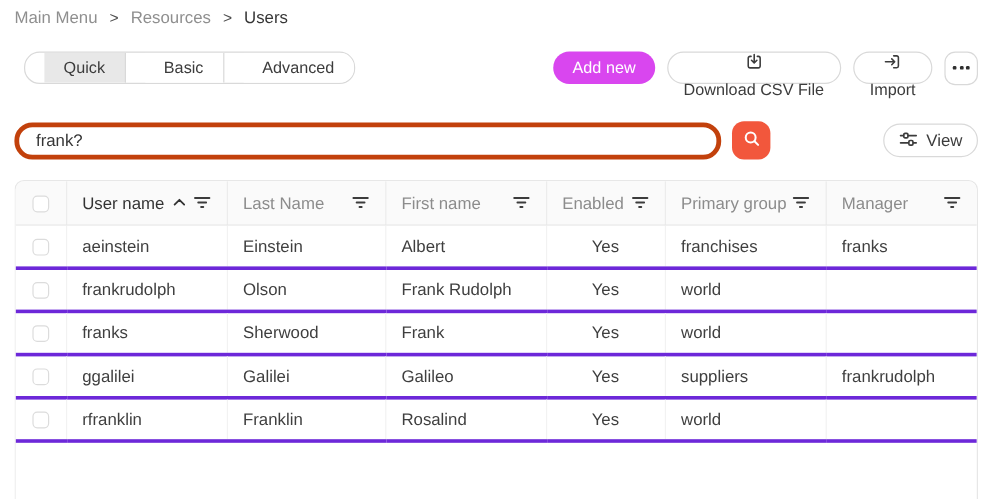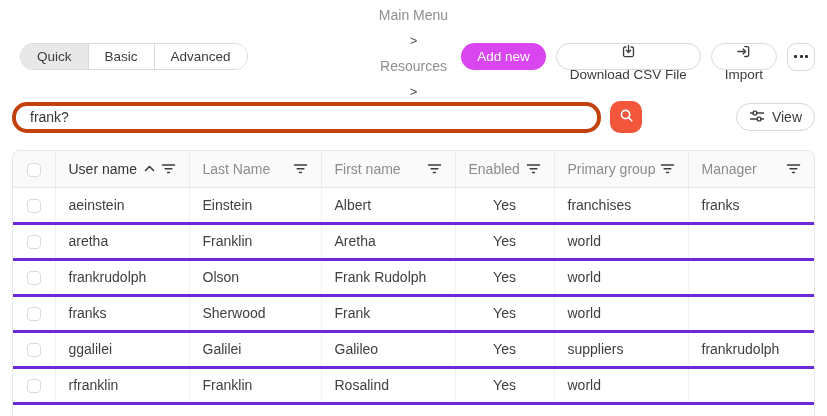--- a/index.html
+++ b/index.html
@@ -1,34 +1,34 @@
 <!DOCTYPE html>
 <html><head>
 <meta charset="utf-8">
 <style>
   * { margin: 0; padding: 0; box-sizing: border-box; }
   html, body { width: 827px; height: 416px; overflow: hidden; background: #fff;
     font-family: "Liberation Sans", sans-serif; color: #3c3c3c; }
   .page { padding: 0 12px; }
 
   
-  .breadcrumb { display: flex; align-items: center; gap: 10px; padding-top: 7px;
-    font-size: 14px; height: 22px; flex-direction: column; }
+  .breadcrumb { display: flex; align-items: flex-end; gap: 10px; padding-top: 7px;
+    font-size: 14px; height: 22px; }
   .crumb { color: #8f8f8f; }
   .crumb.current { color: #363636; }
   .crumb-sep { color: #4d4d4d; font-size: 13px; }
 
   
   .toolbar { display: flex; align-items: center; justify-content: space-between;
     margin-top: 21px; height: 27px; }
   .tab-group { display: inline-flex; border: 1px solid #d9d9d9; border-radius: 13px;
     overflow: hidden; margin-left: 8px; background: #fff; height: 27px; }
   .tab { padding: 0 16px; font-size: 13.5px; color: #3c3c3c; background: #fff;
     border: none; border-right: 1px solid #d9d9d9; cursor: pointer; line-height: 25px;
-    font-family: inherit; }
+    font-family: inherit; margin-left: 16px; }
   .tab:last-child { border-right: none; }
   .tab.active { background: #e8e8e8; }
 
   .toolbar-right { display: flex; align-items: center; gap: 10px; }
   .btn { display: inline-flex; align-items: center; gap: 8px; height: 27px;
     border-radius: 13.5px; font-size: 13.5px; cursor: pointer; font-family: inherit; }
   .btn-primary { background: #d946ef; color: #fff; border: none; padding: 0 16px; }
   .btn-outline { background: #fff; color: #3c3c3c; border: 1px solid #d9d9d9; padding: 0 13px; flex-direction: column; }
   .btn-more { width: 28px; height: 28px; border-radius: 9px; border: 1px solid #d9d9d9;
     background: #fff; display: inline-flex; align-items: center; justify-content: center;
@@ -218,31 +218,20 @@
     <td>Einstein</td>
     <td>Albert</td>
     <td class="center">Yes</td>
     <td>franchises</td>
     <td>franks</td>
   </tr>
           <tr>
     <td class="cb-cell">
       <span class="checkbox"></span>
     </td>
-    <td>aretha</td>
-    <td>Franklin</td>
-    <td>Aretha</td>
-    <td class="center">Yes</td>
-    <td>world</td>
-    <td></td>
-  </tr>
-          <tr>
-    <td class="cb-cell">
-      <span class="checkbox"></span>
-    </td>
     <td>frankrudolph</td>
     <td>Olson</td>
     <td>Frank Rudolph</td>
     <td class="center">Yes</td>
     <td>world</td>
     <td></td>
   </tr>
           <tr>
     <td class="cb-cell">
       <span class="checkbox"></span>

